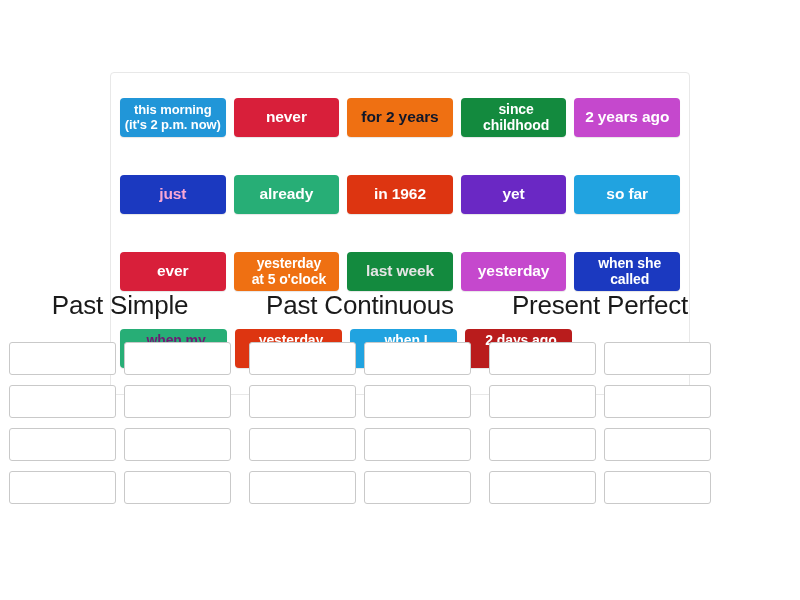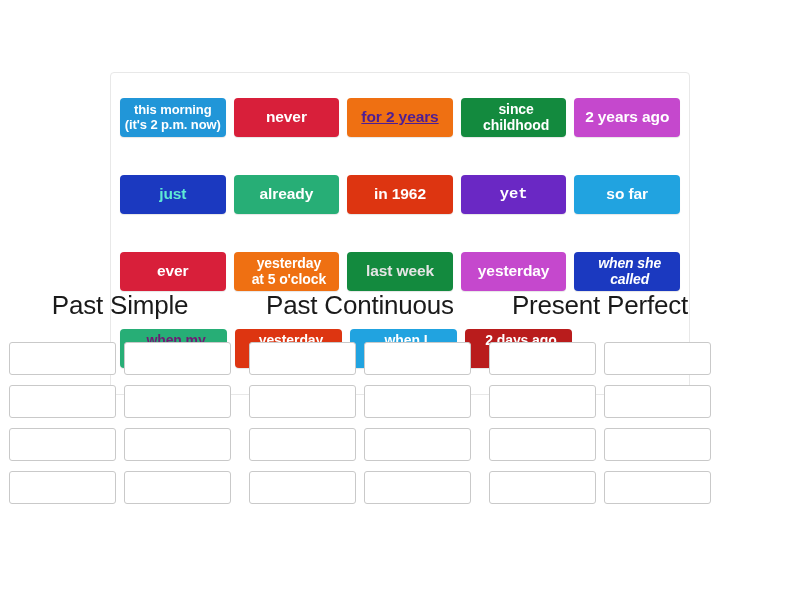--- a/index.html
+++ b/index.html
@@ -110,61 +110,61 @@
 <div id="app">
 
   <div class="tile-pool">
     <div class="tile-row">
       <div class="tile small" style="background-color: rgb(33, 150, 216); color: rgb(255, 255, 255);">
           <span>this morning<br>(it's 2 p.m. now)</span>
         </div>
       <div class="tile" style="background-color: rgb(216, 31, 58); color: rgb(255, 255, 255);">
           <span>never</span>
         </div>
-      <div class="tile" style="background-color: rgb(239, 112, 18); color: #4c1d95; text-decoration: underline;">
+      <div class="tile" style="background-color: rgb(239, 112, 18); color: #0f172a;">
           <span>for 2 years</span>
         </div>
       <div class="tile two-line" style="background-color: rgb(19, 138, 62); color: rgb(255, 255, 255);">
           <span>since<br>childhood</span>
         </div>
       <div class="tile" style="background-color: rgb(197, 72, 205); color: rgb(255, 255, 255);">
           <span>2 years ago</span>
         </div>
     </div>
     <div class="tile-row">
-      <div class="tile" style="background-color: rgb(27, 57, 192); color: #5eead4;">
+      <div class="tile" style="background-color: rgb(27, 57, 192); color: #f9a8d4;">
           <span>just</span>
         </div>
       <div class="tile" style="background-color: rgb(39, 174, 118); color: rgb(255, 255, 255);">
           <span>already</span>
         </div>
       <div class="tile" style="background-color: rgb(221, 53, 17); color: rgb(255, 255, 255);">
           <span>in 1962</span>
         </div>
-      <div class="tile" style="background-color: rgb(106, 40, 196); color: rgb(255, 255, 255); font-family: Liberation Mono, monospace;">
+      <div class="tile" style="background-color: rgb(106, 40, 196); color: rgb(255, 255, 255);">
           <span>yet</span>
         </div>
       <div class="tile" style="background-color: rgb(33, 163, 224); color: rgb(255, 255, 255);">
           <span>so far</span>
         </div>
     </div>
     <div class="tile-row">
       <div class="tile" style="background-color: rgb(216, 31, 58); color: rgb(255, 255, 255);">
           <span>ever</span>
         </div>
       <div class="tile two-line" style="background-color: rgb(239, 112, 18); color: rgb(255, 255, 255);">
           <span>yesterday<br>at 5 o'clock</span>
         </div>
       <div class="tile" style="background-color: rgb(19, 138, 62); color: #e5e5e5;">
           <span>last week</span>
         </div>
       <div class="tile" style="background-color: rgb(197, 72, 205); color: rgb(255, 255, 255);">
           <span>yesterday</span>
         </div>
-      <div class="tile two-line" style="background-color: rgb(27, 57, 192); color: rgb(255, 255, 255); font-style: italic;">
+      <div class="tile two-line" style="background-color: rgb(27, 57, 192); color: rgb(255, 255, 255);">
           <span>when she<br>called</span>
         </div>
     </div>
     <div class="tile-row">
       <div class="tile two-line" style="background-color: rgb(39, 174, 118); color: #701a75; text-decoration: underline;">
           <span>when my<br>friend came</span>
         </div>
       <div class="tile two-line" style="background-color: rgb(221, 53, 17); color: rgb(255, 255, 255);">
           <span>yesterday<br>from 7 till 9</span>
         </div>

